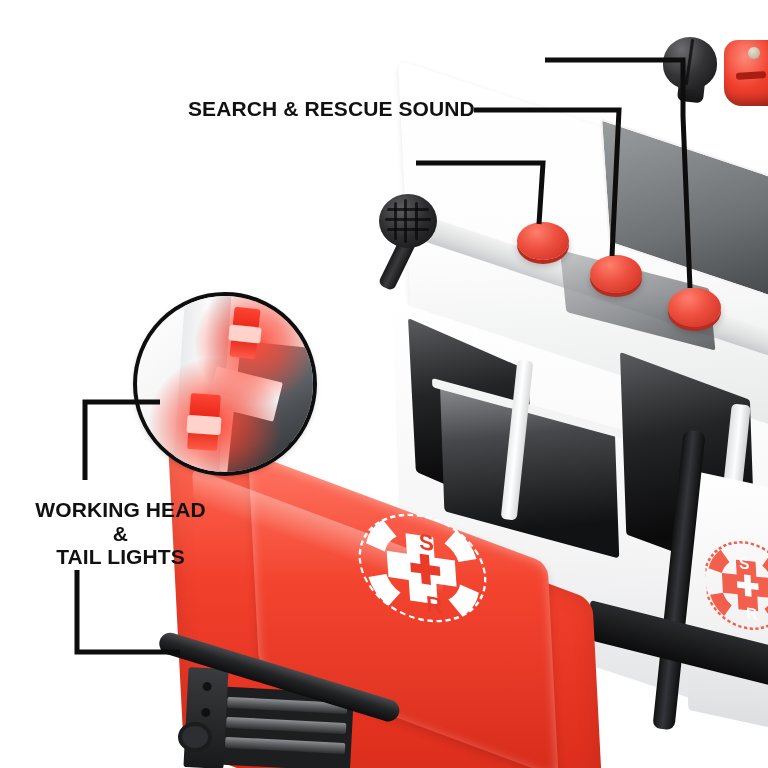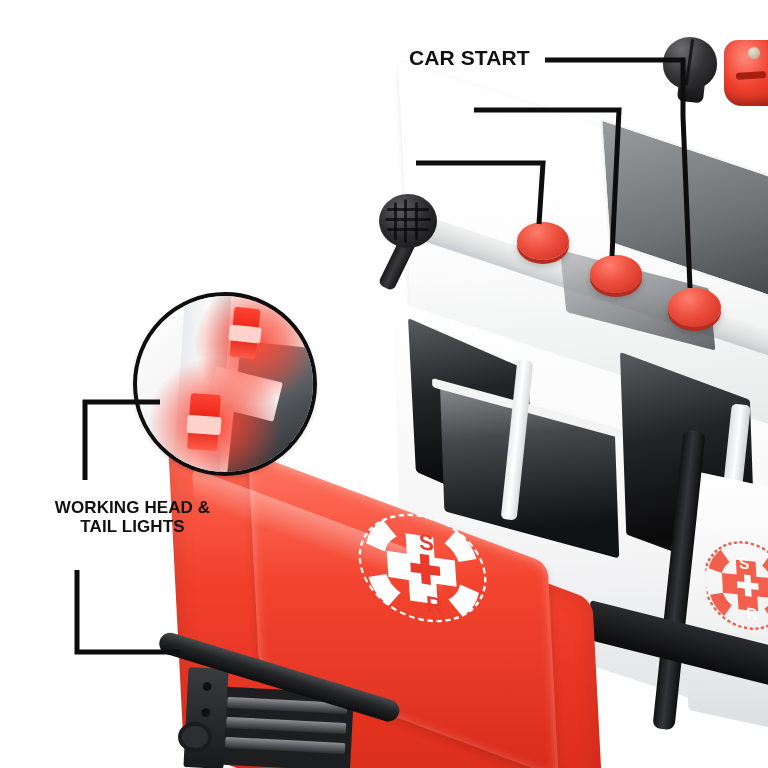--- a/index.html
+++ b/index.html
@@ -23,21 +23,21 @@
     font-weight: bold;
     color: #111111;
     letter-spacing: 0.1px;
     line-height: 1.12;
     white-space: pre-line;
     margin: 0;
   }
   #label-car-start     { left: 409px; top: 46px;  font-size: 21px; text-align: left; }
   #label-search-rescue { left: 188px; top: 97px;  font-size: 21px; text-align: left; }
   #label-mission       { left: 140px; top: 150px; font-size: 21px; text-align: center; width: 277px; }
-  #label-lights        { left: 28px;  top: 498px; font-size: 17px; text-align: center; width: 185px; margin-left: 12px; }
+  #label-lights        { left: 28px;  top: 498px; font-size: 21px; text-align: center; width: 185px; }
 
   
   #lines-layer {
     position: absolute;
     left: 0; top: 0;
     width: 768px; height: 768px;
     pointer-events: none;
   }
 
   
@@ -536,20 +536,20 @@
 
     <path d="M474,110 L619,110 L612,256" fill="none" stroke="#0d0d0d" stroke-width="5"></path>
 
     <path d="M416,163 L543,163 L539,224" fill="none" stroke="#0d0d0d" stroke-width="5"></path>
 
     <path d="M85,480 L85,402 L160,402" fill="none" stroke="#0d0d0d" stroke-width="5"></path>
 
     <path d="M77,570 L77,652 L180,652" fill="none" stroke="#0d0d0d" stroke-width="5"></path>
   </svg>
 
-  <div class="callout-label" id="label-car-start">CAR START</div>
-
+
+  <div class="callout-label" id="label-search-rescue">SEARCH &amp; RESCUE SOUND</div>
 
 
   <div class="callout-label" id="label-lights">WORKING HEAD &amp;
 TAIL LIGHTS</div>
 
 </div>
 
 </body></html>

